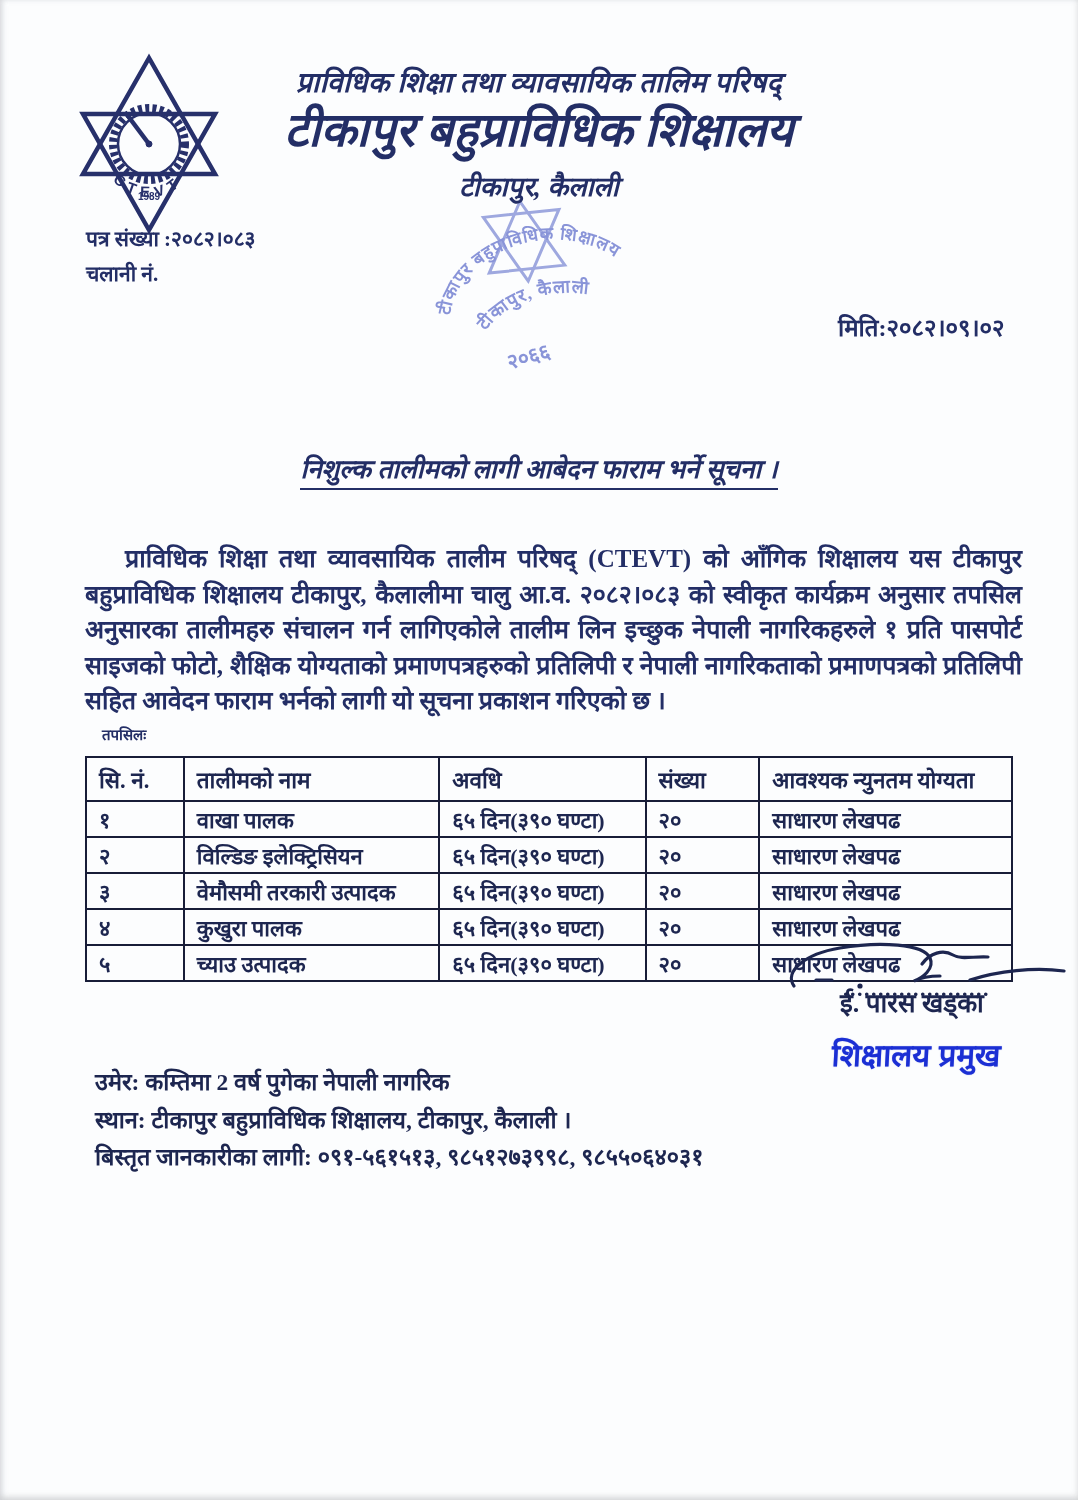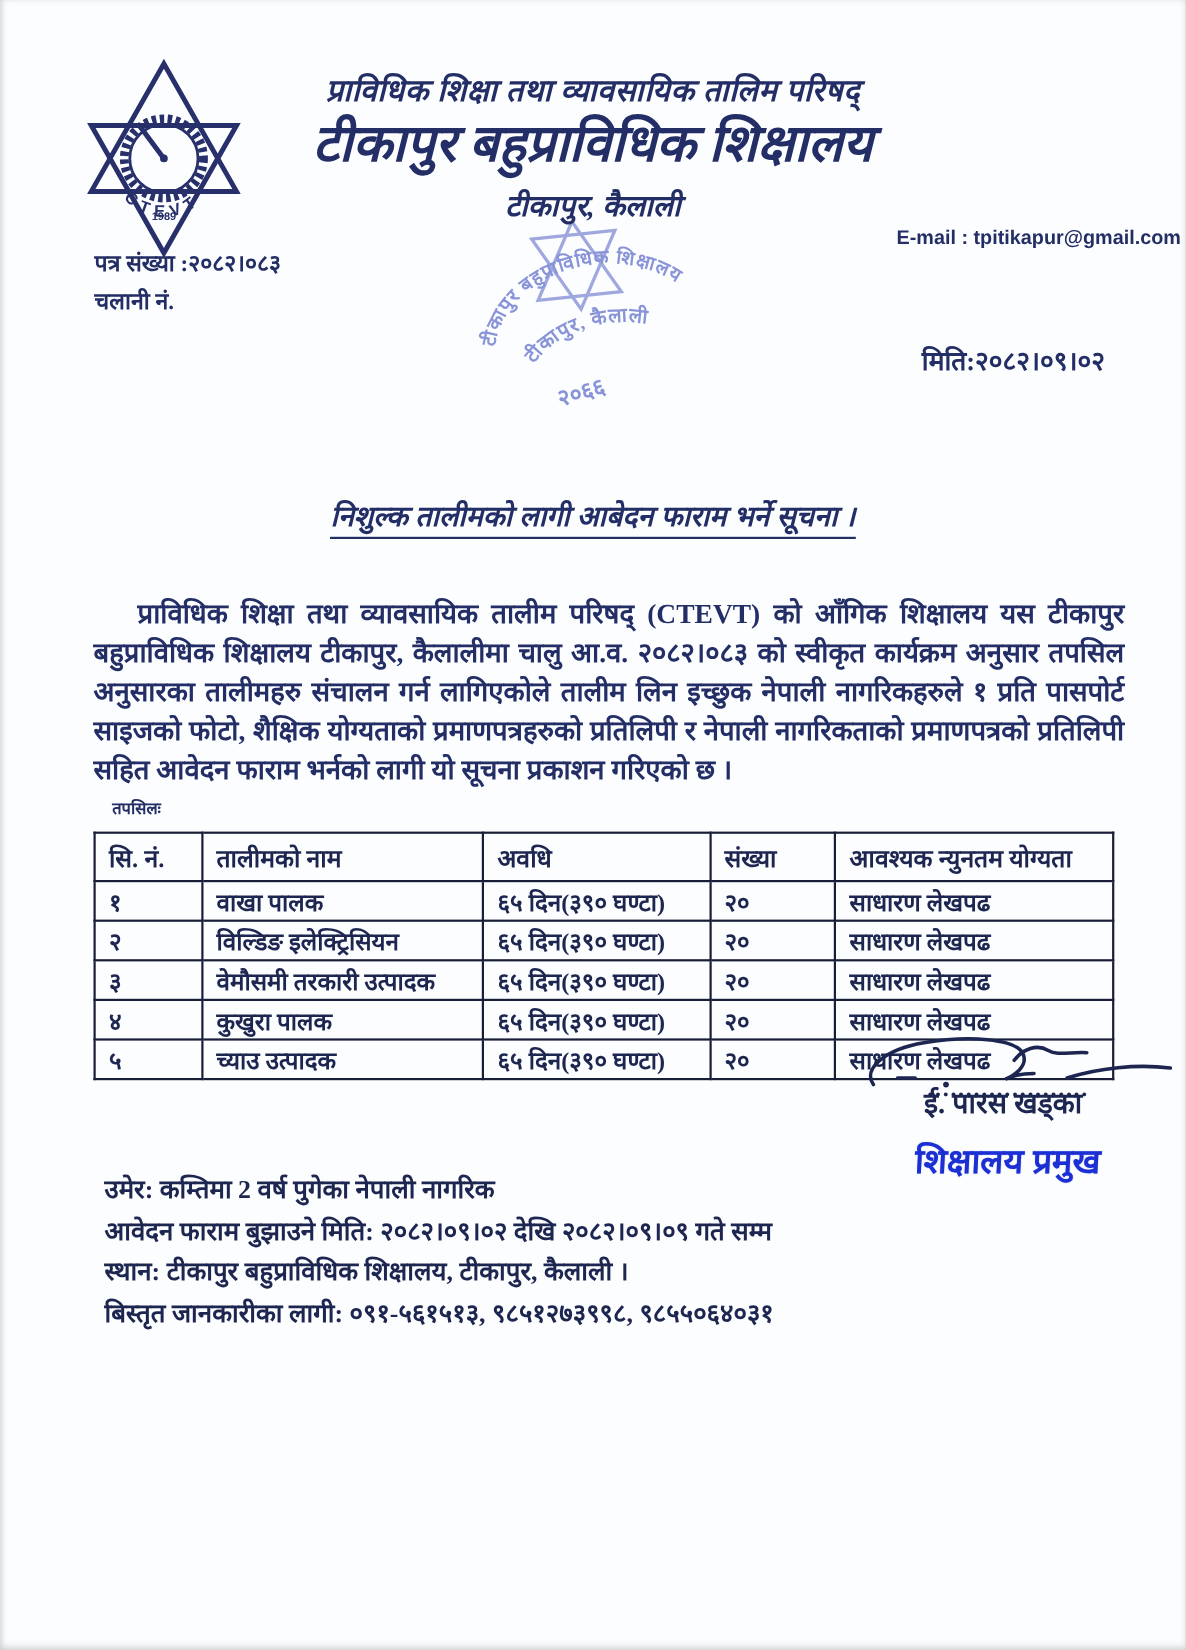--- a/index.html
+++ b/index.html
@@ -117,21 +117,20 @@
   <div class="abs center org-parent">प्राविधिक शिक्षा तथा व्यावसायिक तालिम परिषद्</div>
   <div class="abs center org-name">टीकापुर बहुप्राविधिक शिक्षालय</div>
   <div class="abs center org-loc">टीकापुर, कैलाली</div>
 
   <div class="abs meta-left">
     <div>पत्र संख्या :२०८२।०८३</div>
     <div>चलानी नं.</div>
   </div>
 
   <div class="abs meta-right">
-    <div class="latin">E-mail : tpitikapur@gmail.com</div>
   </div>
 
   <div class="abs date-line">मिति:२०८२।०९।०२</div>
 
   <div class="abs center notice-title">
     <span>निशुल्क तालीमको लागी आबेदन फाराम भर्ने सूचना ।</span>
   </div>
 
   <div class="abs body-para">प्राविधिक शिक्षा तथा व्यावसायिक तालीम परिषद् (CTEVT) को आँगिक शिक्षालय यस टीकापुर बहुप्राविधिक शिक्षालय टीकापुर, कैलालीमा चालु आ.व. २०८२।०८३ को स्वीकृत कार्यक्रम अनुसार तपसिल अनुसारका तालीमहरु संचालन गर्न लागिएकोले तालीम लिन इच्छुक नेपाली नागरिकहरुले १ प्रति पासपोर्ट साइजको फोटो, शैक्षिक योग्यताको प्रमाणपत्रहरुको प्रतिलिपी र नेपाली नागरिकताको प्रमाणपत्रको प्रतिलिपी सहित आवेदन फाराम भर्नको लागी यो सूचना प्रकाशन गरिएको छ ।</div>
 
@@ -195,18 +194,17 @@
       <path d="M 198,46 C 226,37 262,33 292,37"></path>
     </g>
   </svg>
 
   <div class="abs sig-dots">.....................</div>
   <div class="abs sig-name">ई. पारस खड्का</div>
   <div class="abs sig-title">शिक्षालय प्रमुख</div>
 
   <div class="abs footer-block">
     <div>उमेर: कम्तिमा 2 वर्ष पुगेका नेपाली नागरिक</div>
-    <div>आवेदन फाराम बुझाउने मिति:  २०८२।०९।०२ देखि २०८२।०९।०९ गते सम्म</div>
     <div>स्थान: टीकापुर बहुप्राविधिक शिक्षालय, टीकापुर, कैलाली ।</div>
     <div>बिस्तृत जानकारीका लागी: ०९१-५६१५१३, ९८५१२७३९९८, ९८५५०६४०३१</div>
   </div>
 
 </div>
 
 </body></html>

